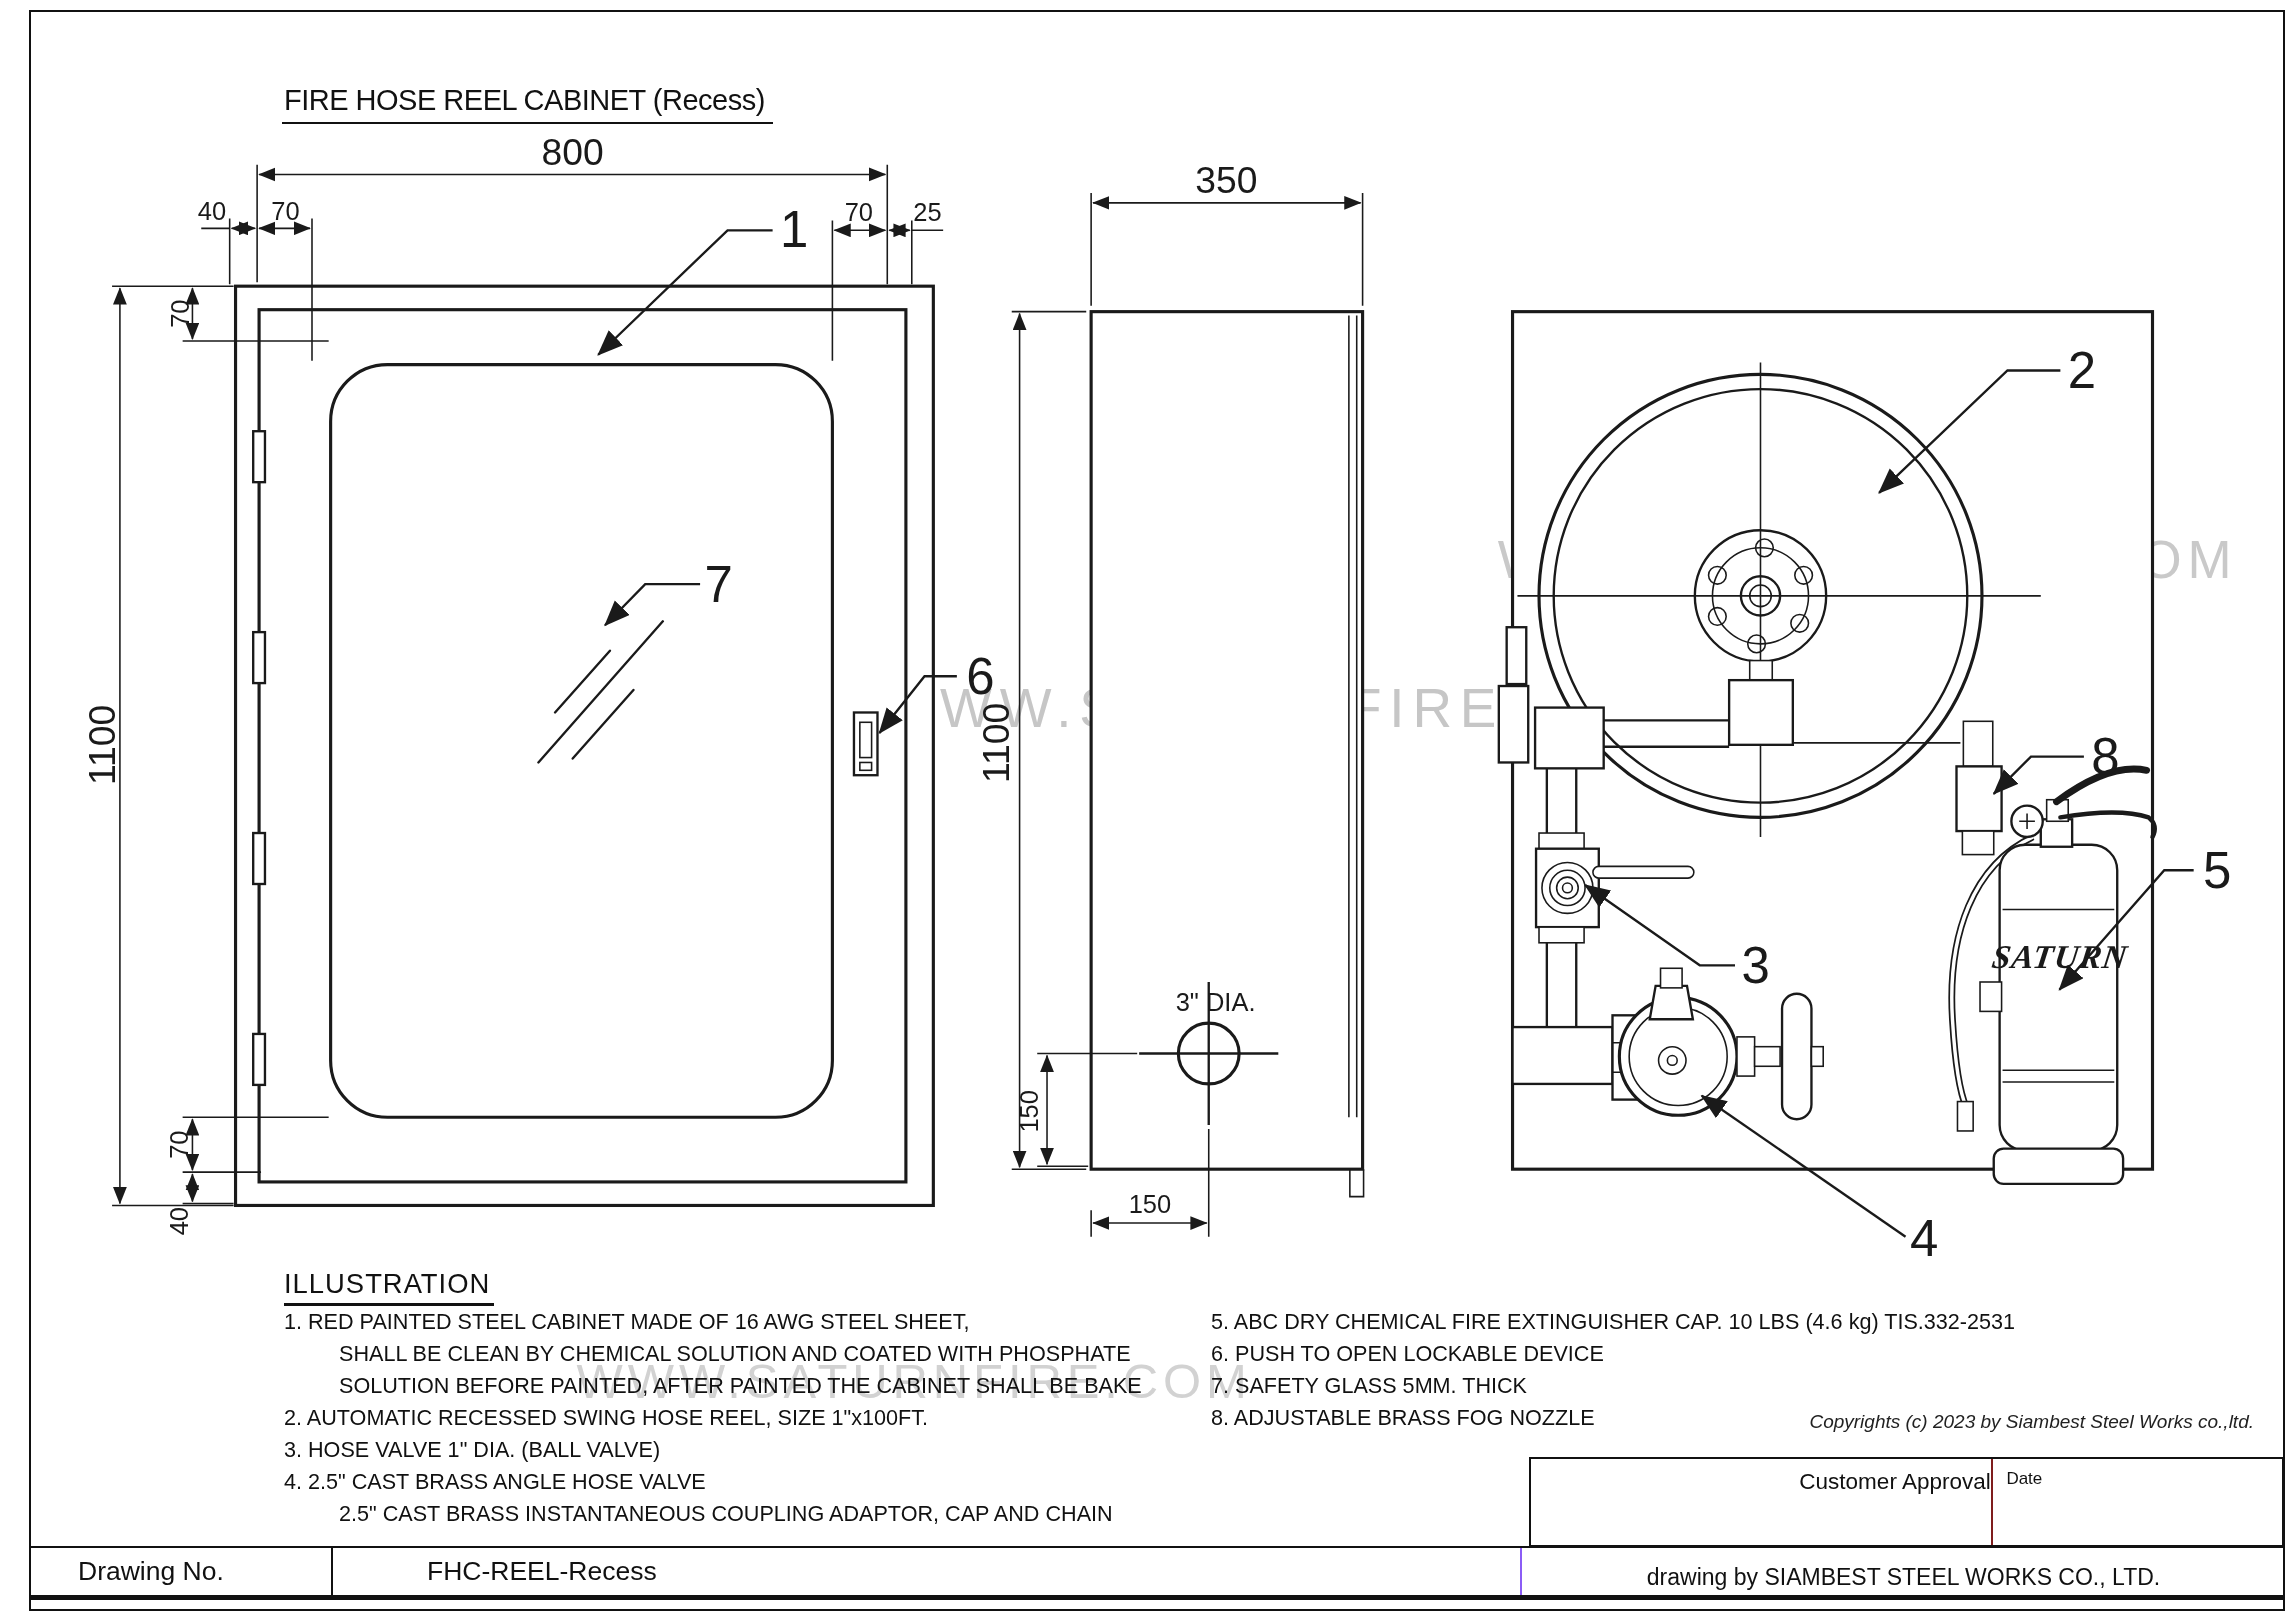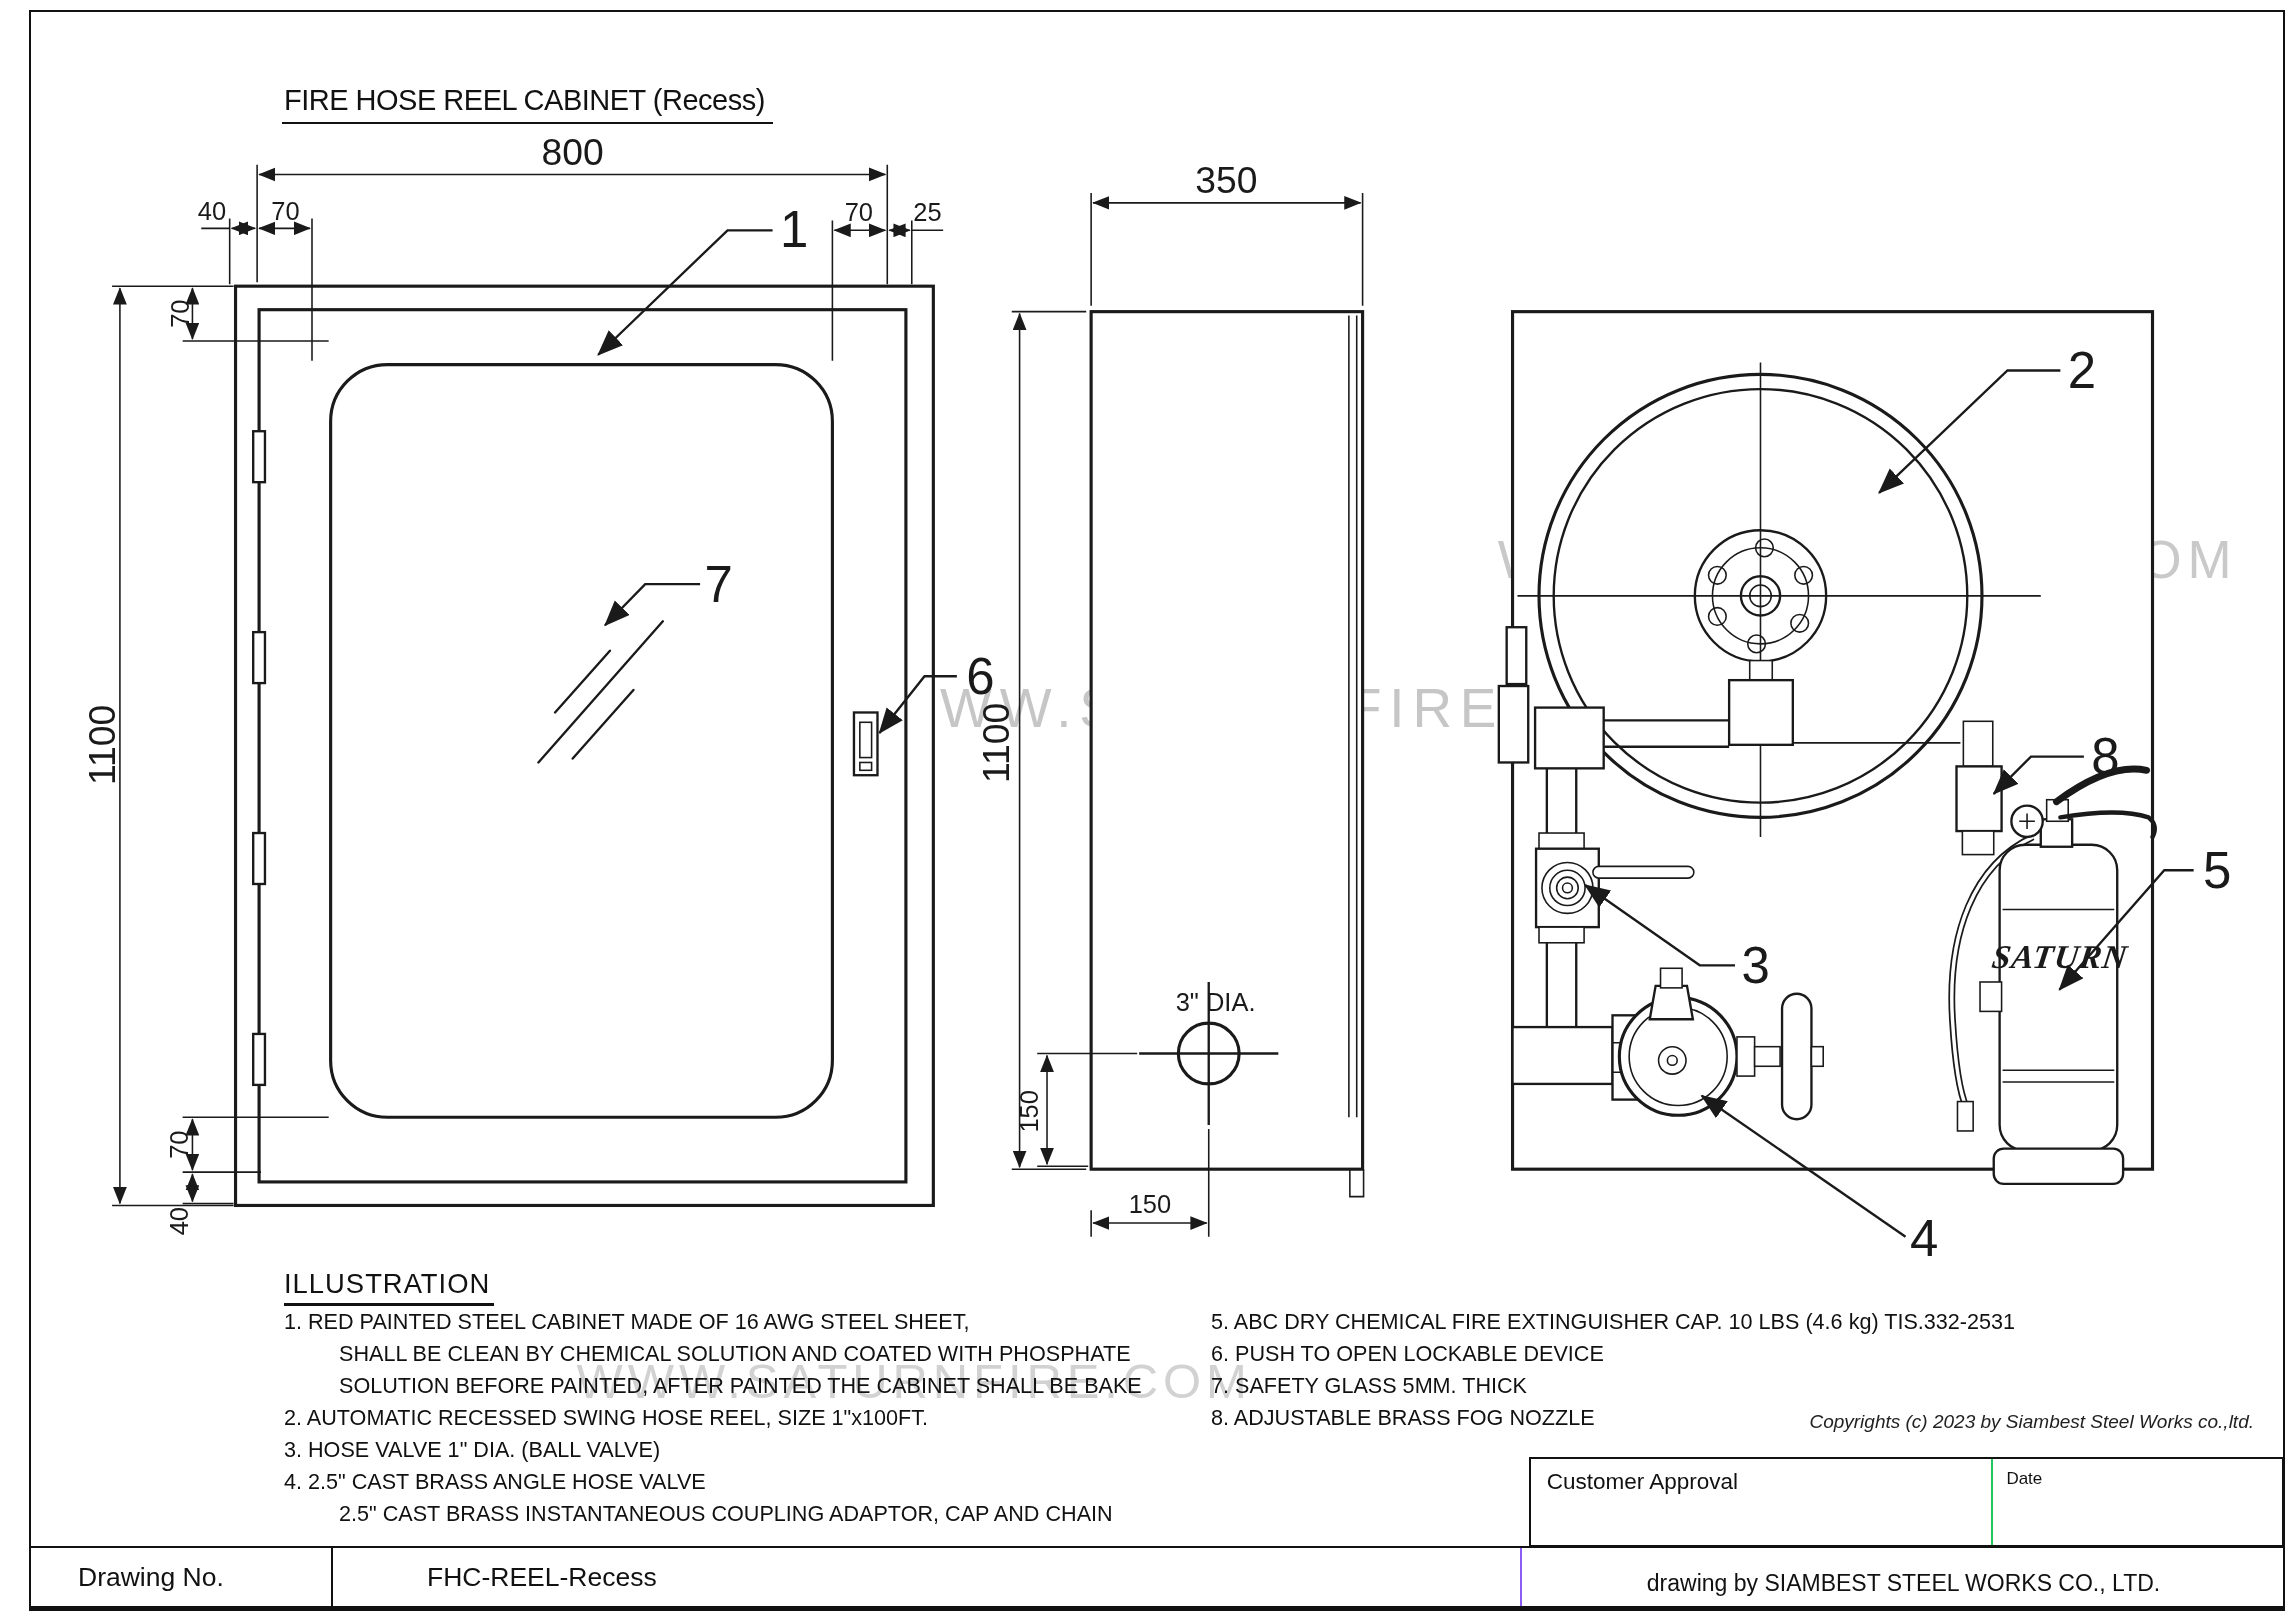--- a/index.html
+++ b/index.html
@@ -10,23 +10,23 @@
   .page-title{left:248px;top:84px;font-size:29px;letter-spacing:-0.5px;border-bottom:2.9px solid #111;
               padding:0 7.8px 4.9px 2px;white-space:nowrap;margin-left:34px;}
   .notes-heading{left:284px;top:1268px;font-size:27.4px;letter-spacing:1px;border-bottom:3.9px solid #111;
                  padding:0 3.9px 2.9px 0;white-space:nowrap;}
   .notes{font-size:21.6px;line-height:32px;white-space:nowrap;}
   .notes-left{left:284px;top:1306px;}
   .notes-right{left:1211px;top:1306px;}
   .note-line.ind{padding-left:55px;}
   .copyright{left:1568px;top:1411px;width:686px;text-align:right;font-style:italic;font-size:19px;color:#222;}
   .approval{left:1529px;top:1457px;width:755px;height:90px;border:2px solid #111;box-sizing:border-box;display:flex;}
-  .approval .cellA{flex:0 0 444px;border-right:2px solid #22c55e;padding:9.8px 0 0 15.7px;font-size:22.5px;}
+  .approval .cellA{flex:0 0 444px;border-right:2px solid #7f1d1d;padding:9.8px 0 0 15.7px;font-size:22.5px;text-align:right;}
   .approval .cellB{flex:1;padding:9.8px 0 0 13.7px;font-size:17px;border-radius:20px;}
-  .titlebar{left:29px;top:1546px;width:2256px;height:65px;border-top:2px solid #111;border-bottom:5.9px solid #111;
+  .titlebar{left:29px;top:1546px;width:2256px;height:54px;border-top:2px solid #111;border-bottom:5.9px solid #111;
             box-sizing:border-box;display:flex;align-items:stretch;}
   .titlebar .c1{flex:0 0 304px;border-right:2px solid #111;display:flex;align-items:center;padding-left:49px;font-size:26.5px;box-sizing:border-box;}
   .titlebar .c2{flex:0 0 1189px;border-right:2px solid #8b5cf6;display:flex;align-items:center;padding-left:94px;font-size:26.5px;box-sizing:border-box;}
   .titlebar .c3{flex:1;display:flex;align-items:center;justify-content:center;font-size:23px;margin-top:12px;}
   svg{position:absolute;left:0;top:0;}
   svg *{vector-effect:none;}
   .ln{stroke:#1a1a1a;fill:none;}
   .thin{stroke-width:1.6;}
   .med{stroke-width:2.4;}
   .thick{stroke-width:3.2;}

